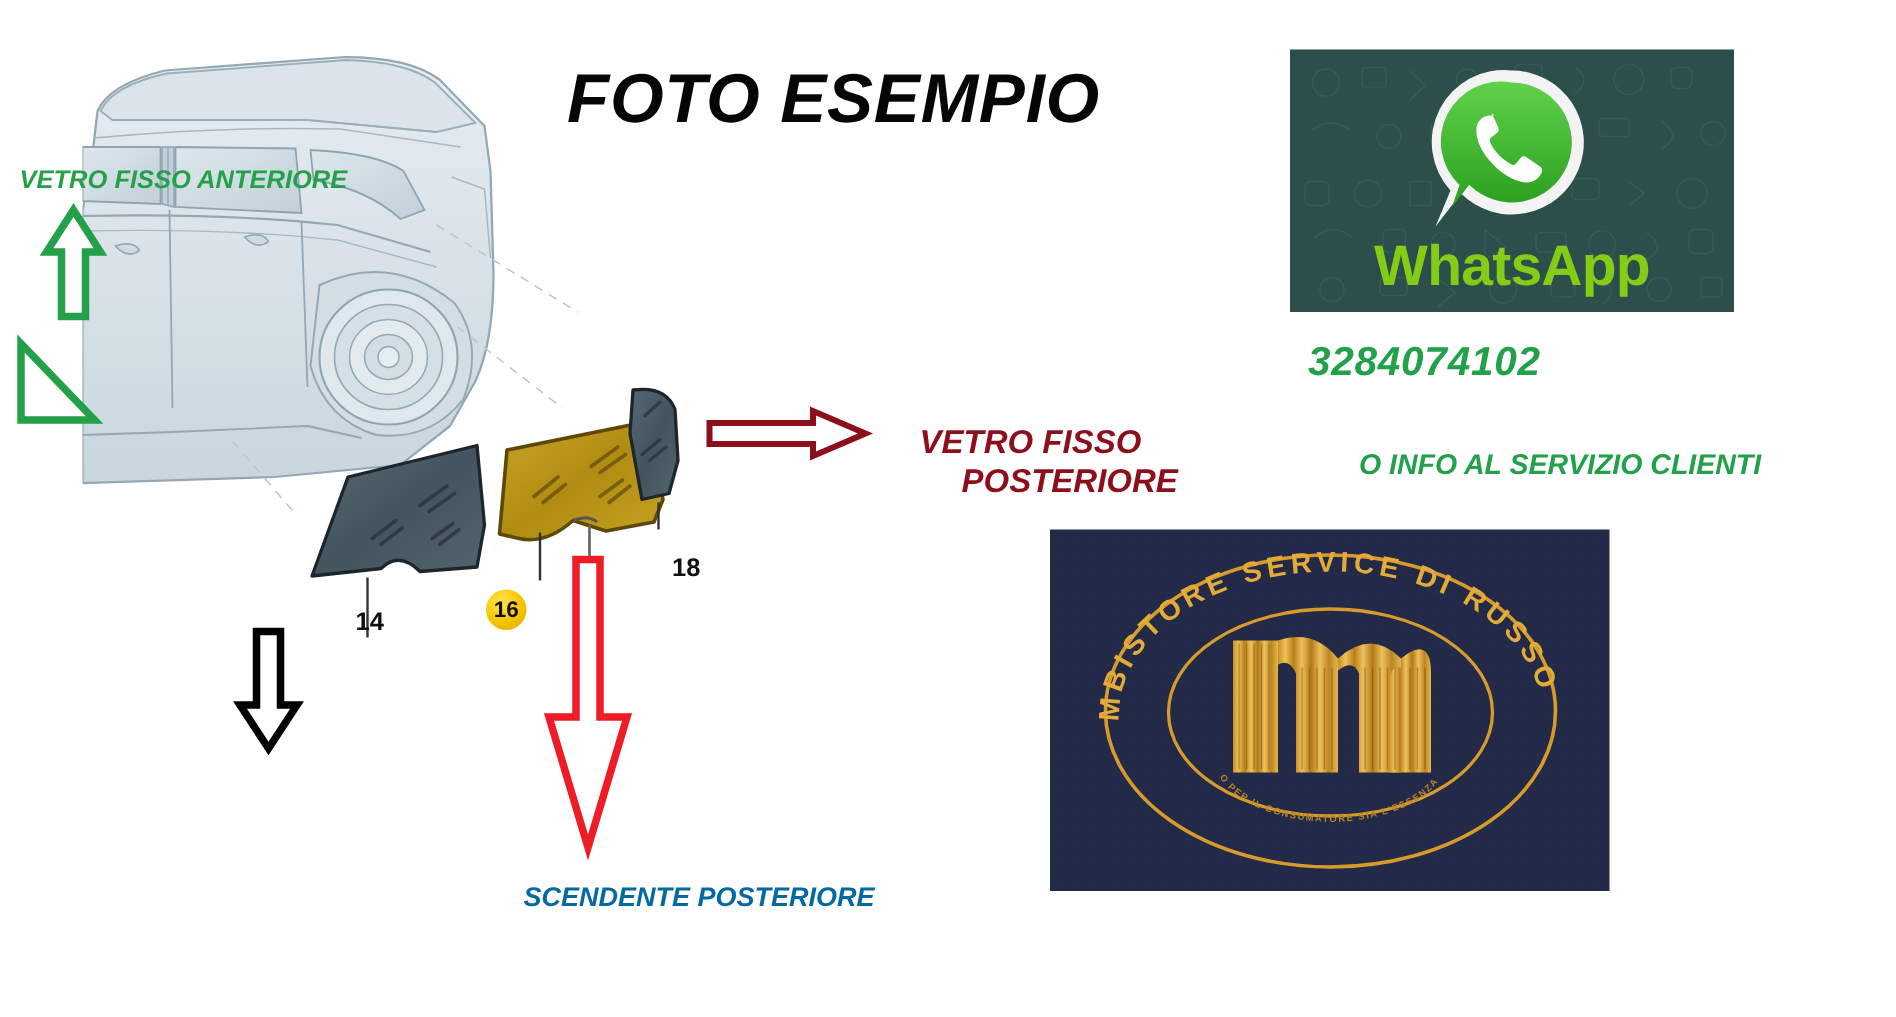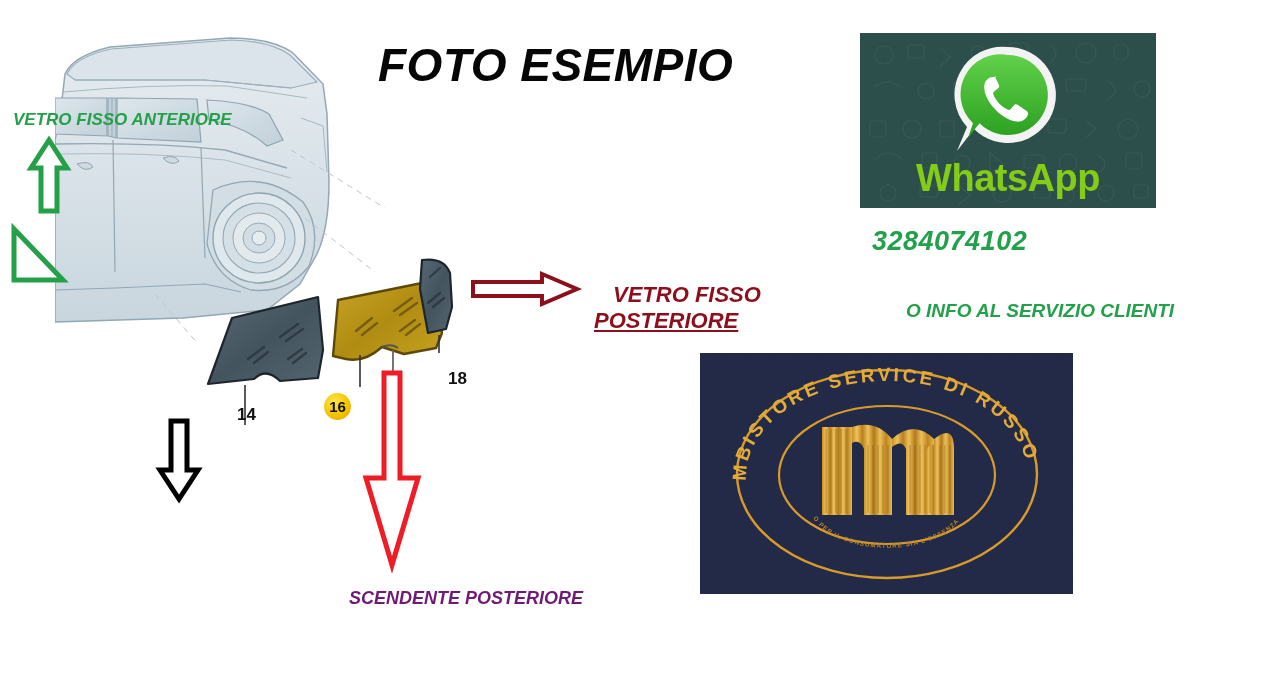--- a/index.html
+++ b/index.html
@@ -19,21 +19,21 @@
     letter-spacing:.5px;white-space:nowrap;
     font-family:"Liberation Sans", sans-serif;
   }
 
   
   .lbl{position:absolute;white-space:nowrap;font-weight:bold;font-style:italic;
        font-family:"Liberation Sans", sans-serif;line-height:1.12;}
   .lbl-green{color:#24a148;font-size:17px;}
   .lbl-darkred{color:#8c0f1b;font-size:22px;}
   .lbl-black{color:#000;font-size:18px;}
-  .lbl-red{color:#701a75;font-size:18px;}
+  .lbl-red{color:#0369a1;font-size:18px;}
 
   .shape{position:absolute;}
   .shape svg{display:block;overflow:visible;}
 
   
   .parts{position:absolute;left:150px;top:255px;width:330px;height:190px;}
   .parts svg{display:block;}
 
   .num{position:absolute;font-family:"Liberation Sans", sans-serif;
        font-weight:bold;font-size:17px;color:#111;}
@@ -217,21 +217,21 @@
   <div class="num-badge" style="left:324px;top:393px;">16</div>
   <div class="num" style="left:381px;top:395px;">17</div>
   <div class="num" style="left:448px;top:345px;margin-top:24px;">18</div>
 
   <div class="shape" style="left:470px;top:271px;">
     <svg width="110" height="36" viewBox="0 0 110 36">
       <path d="M3 11 L72 11 L72 3 L107 18 L72 33 L72 25 L3 25 Z" fill="#ffffff" stroke="#8c0f1b" stroke-width="4" stroke-linejoin="miter"></path>
     </svg>
   </div>
   <div class="lbl lbl-darkred" style="left:613px;top:283px;">VETRO FISSO</div>
-  <div class="lbl lbl-darkred" style="left:594px;top:309px;text-decoration:underline;">POSTERIORE</div>
+  <div class="lbl lbl-darkred" style="left:641px;top:309px;">POSTERIORE</div>
 
   <div class="shape" style="left:155px;top:418px;">
     <svg width="48" height="85" viewBox="0 0 48 85">
       <path d="M16 3 L32 3 L32 52 L43 52 L24 81 L5 52 L16 52 Z" fill="#ffffff" stroke="#000000" stroke-width="5" stroke-linejoin="miter"></path>
     </svg>
   </div>
 
   <div class="shape" style="left:356px;top:370px;">
     <svg width="72" height="200" viewBox="0 0 72 200">
       <path d="M28 3 L44 3 L44 108 L62 108 L36 195 L10 108 L28 108 Z" fill="#ffffff" stroke="#ee1c25" stroke-width="5" stroke-linejoin="miter"></path>

